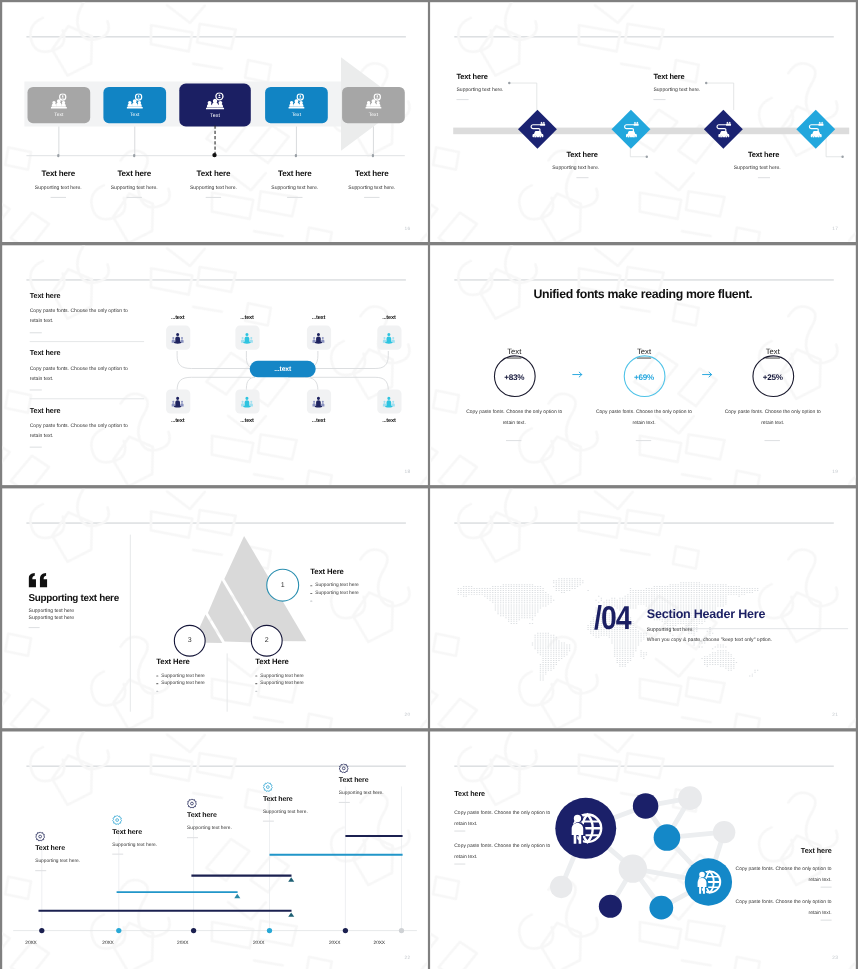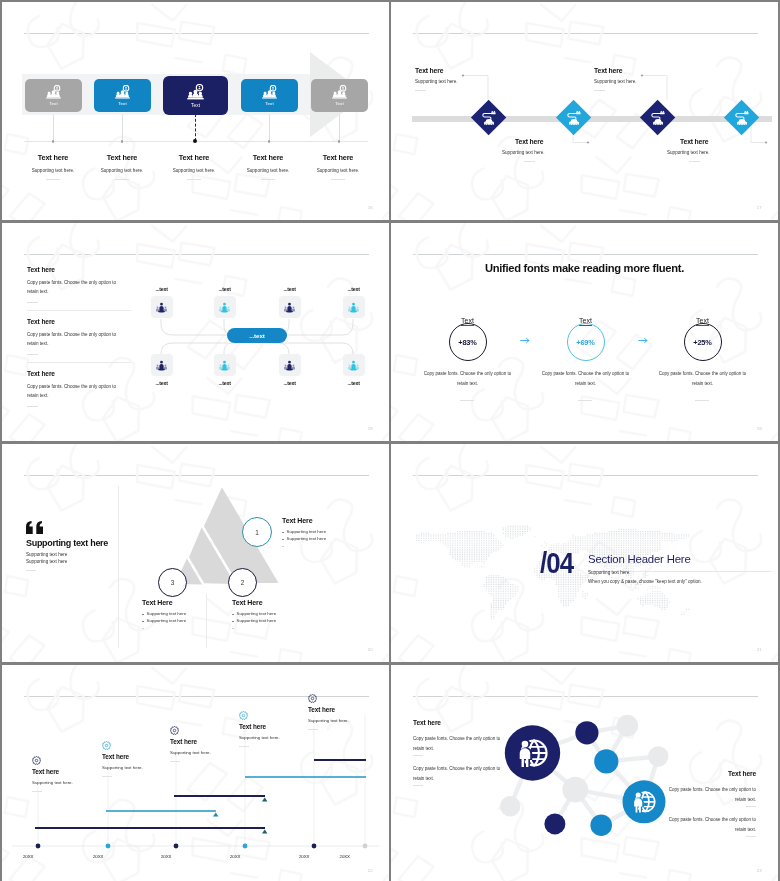--- a/index.html
+++ b/index.html
@@ -125,21 +125,21 @@
   .s20-bt{font-size:7px;font-weight:bold;color:#111;letter-spacing:-.1px;margin-bottom:5px}
   .s20-bb{display:flex;align-items:flex-start;gap:3px;margin-top:2px}
   .s20-bb i{width:1.6px;height:1.6px;background:#777;border-radius:50%;margin-top:2.6px;flex:none}
   .s20-bb span{font-size:4.4px;color:#333}
   .s20-bb.dim i{background:#c9cccf}
 
   
   .s21-map{position:absolute;left:13px;top:80px;}
   .s21-num{position:absolute;left:149px;top:104px;font-size:30px;font-weight:bold;color:#1b1f63;
            letter-spacing:-1px;line-height:1;transform:scaleX(.86);transform-origin:left top}
-  .s21-title{position:absolute;left:197px;top:109px;font-size:11.4px;font-weight:normal;color:#1b1f63;
+  .s21-title{position:absolute;left:197px;top:109px;font-size:11.4px;font-weight:bold;color:#1b1f63;
              letter-spacing:-.2px}
   .s21-rule{position:absolute;left:197px;top:127px;width:183px;height:1px;background:#e5e7e9}
   .s21-s1{position:absolute;left:197px;top:126px;font-size:4.6px;color:#333}
   .s21-s2{position:absolute;left:197px;top:135px;font-size:4.6px;color:#333}
 
   
   .s22-chart{position:absolute;left:6px;top:46px}
   .s22-ms{position:absolute;width:90px}
   .s22-ms .gear{width:9px;height:9px;display:block;margin-bottom:3px}
   .s22-t{font-size:6.4px;font-weight:bold;color:#111;letter-spacing:-.1px}

